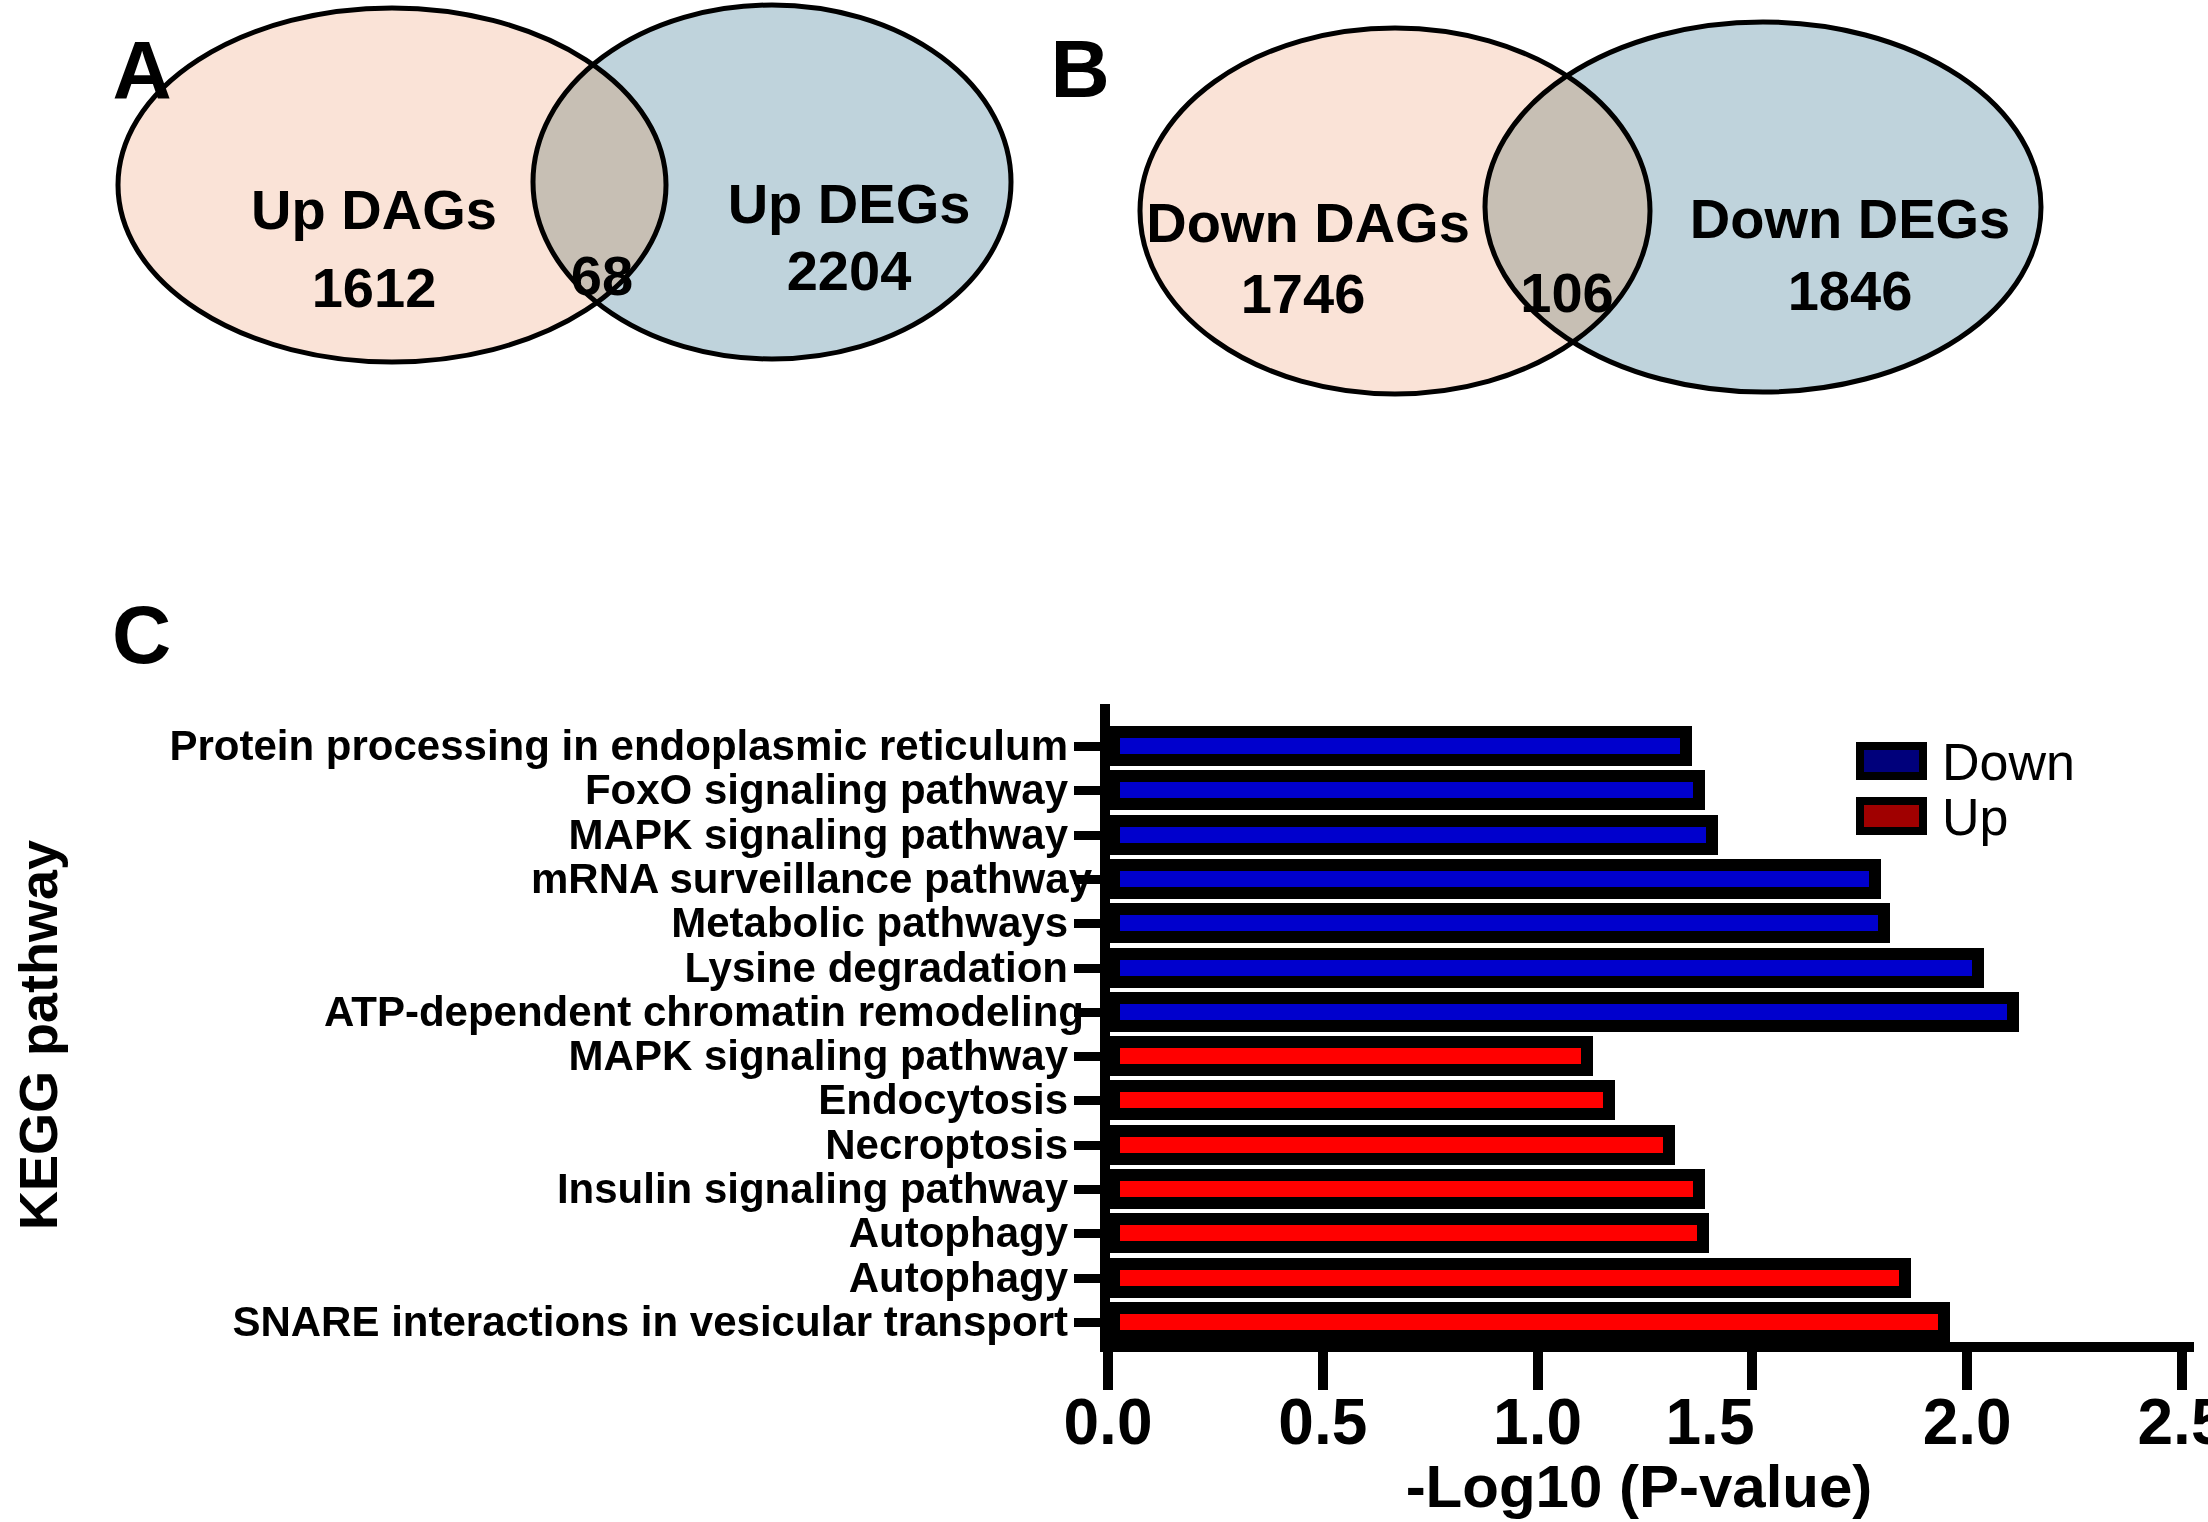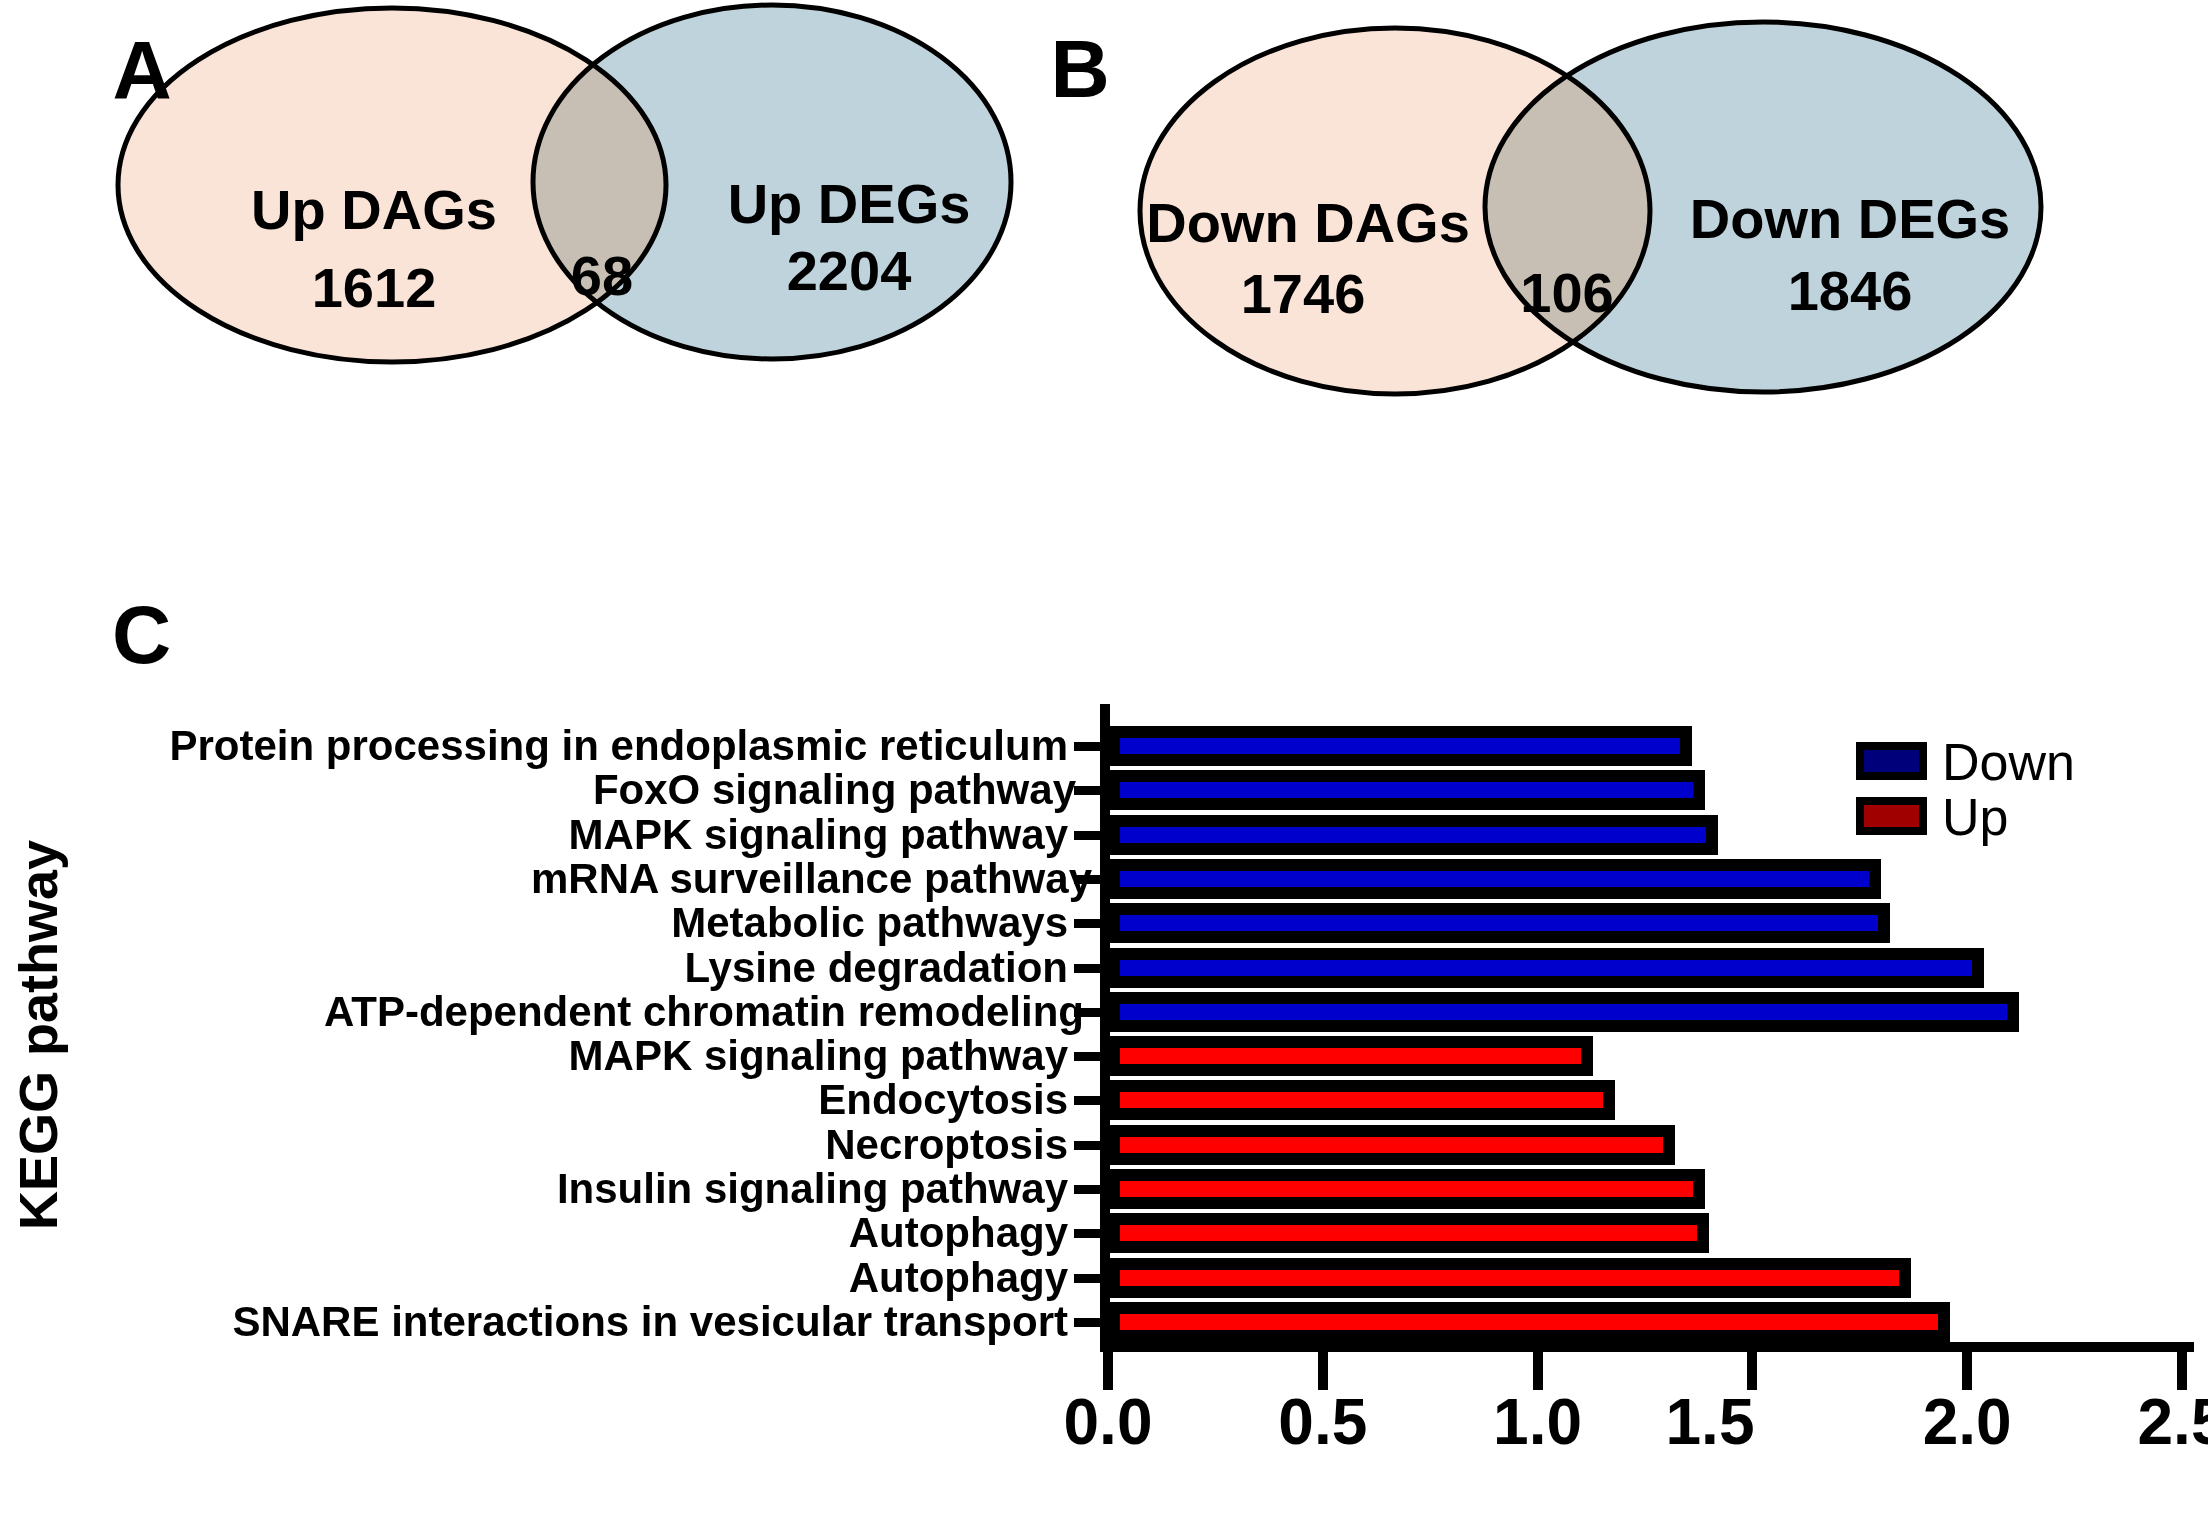--- a/index.html
+++ b/index.html
@@ -65,21 +65,21 @@
   <div class="abs panel-letter" style="left:112px;top:600px;">C</div>
 
   <div class="abs axis-line" style="left:1100px;top:704px;width:10px;height:648px;"></div>
   <div class="abs axis-line" style="left:1100px;top:1342px;width:1094px;height:10px;"></div>
 
   <div id="rows">
       <div class="abs cat-tick" style="top: 742px;"></div>
       <div class="abs cat-label" style="left: 0px; width: 1068px; top: 724px;">Protein processing in endoplasmic reticulum</div>
       <div class="abs bar" style="left: 1108px; top: 726px; height: 40px; width: 584px; background-color: rgb(0, 0, 205);"></div>
       <div class="abs cat-tick" style="top: 786.3px;"></div>
-      <div class="abs cat-label" style="left: 0px; width: 1068px; top: 768.3px; margin-left: 8px;">FoxO signaling pathway</div>
+      <div class="abs cat-label" style="left: 0px; width: 1068px; top: 768.3px;">FoxO signaling pathway</div>
       <div class="abs bar" style="left: 1108px; top: 770.3px; height: 40px; width: 597px; background-color: rgb(0, 0, 205);"></div>
       <div class="abs cat-tick" style="top: 830.6px;"></div>
       <div class="abs cat-label" style="left: 0px; width: 1068px; top: 812.6px;">MAPK signaling pathway</div>
       <div class="abs bar" style="left: 1108px; top: 814.6px; height: 40px; width: 610px; background-color: rgb(0, 0, 205);"></div>
       <div class="abs cat-tick" style="top: 874.9px;"></div>
       <div class="abs cat-label" style="left: 0px; width: 1068px; top: 856.9px; padding-left: 24px;">mRNA surveillance pathway</div>
       <div class="abs bar" style="left: 1108px; top: 858.9px; height: 40px; width: 773px; background-color: rgb(0, 0, 205);"></div>
       <div class="abs cat-tick" style="top: 919.2px;"></div>
       <div class="abs cat-label" style="left: 0px; width: 1068px; top: 901.2px;">Metabolic pathways</div>
       <div class="abs bar" style="left: 1108px; top: 903.2px; height: 40px; width: 782px; background-color: rgb(0, 0, 205);"></div>
@@ -119,19 +119,20 @@
       <div class="abs xtick" style="left: 1532.6px;"></div>
       <div class="abs xtick-label" style="left: 1457.6px;">1.0</div>
       <div class="abs xtick" style="left: 1747.4px;"></div>
       <div class="abs xtick-label" style="left: 1630px;">1.5</div>
       <div class="abs xtick" style="left: 1962.2px;"></div>
       <div class="abs xtick-label" style="left: 1887.2px;">2.0</div>
       <div class="abs xtick" style="left: 2177px;"></div>
       <div class="abs xtick-label" style="left: 2102px;">2.5</div>
     </div>
 
+  <div class="abs x-title" style="left:1286px;top:1452px;width:706px;">-Log10 (P-value)</div>
   <div class="abs y-title" style="left:-192px;top:1010px;width:460px;height:50px;line-height:50px;transform:rotate(-90deg);">KEGG pathway</div>
 
   <div class="abs legend-swatch" style="left: 1856px; top: 742px; background-color: rgb(0, 0, 123);"></div>
   <div class="abs legend-label" style="left:1942px;top:742px;">Down</div>
   <div class="abs legend-swatch" style="left: 1856px; top: 797px; background-color: rgb(160, 0, 0);"></div>
   <div class="abs legend-label" style="left:1942px;top:797px;">Up</div>
 </div>
 
 </body></html>

